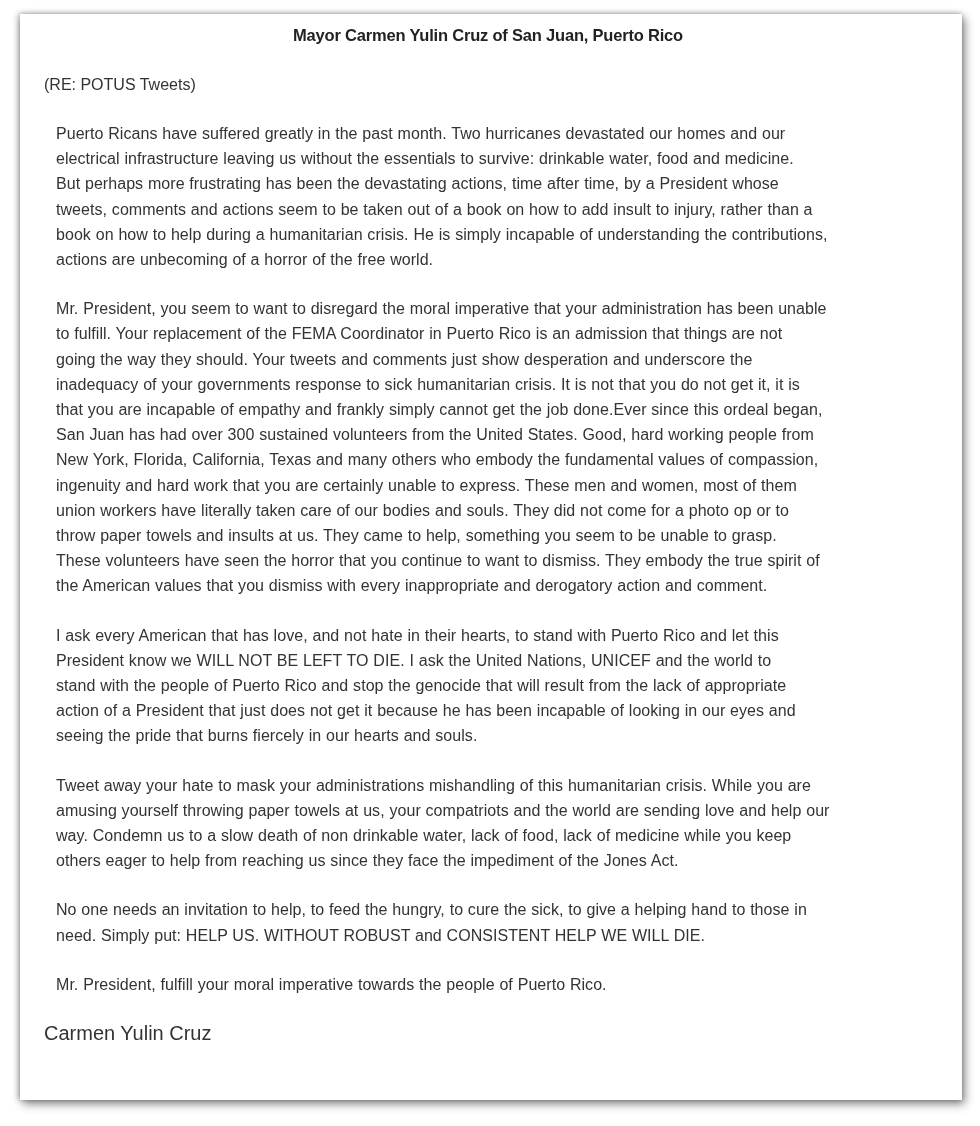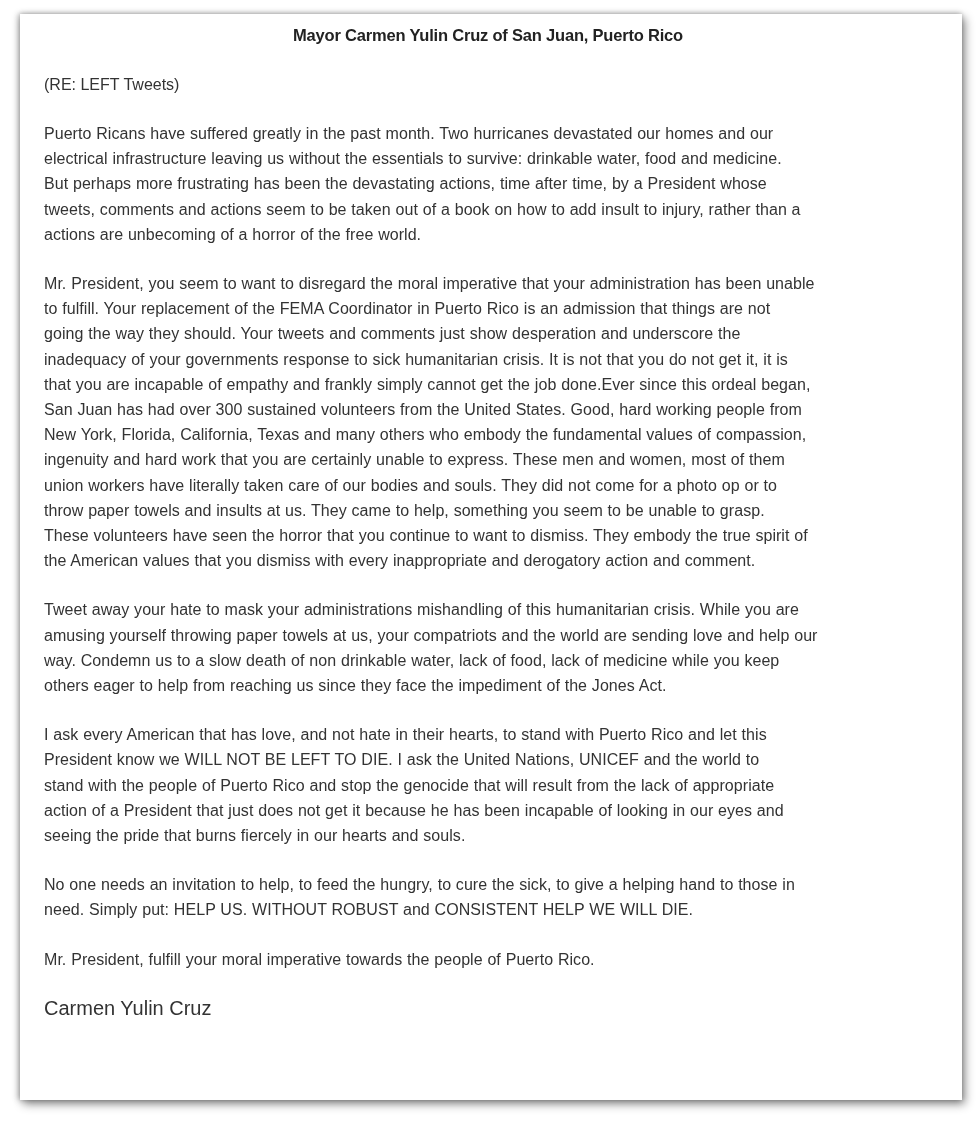--- a/index.html
+++ b/index.html
@@ -41,71 +41,73 @@
     .para {
       font-size: 16px;
       line-height: 25.2px;
       margin: 24px 0 0 0;
       letter-spacing: 0.05px;
       word-spacing: 0.3px;
     }
     .line {
       display: block;
       white-space: nowrap;
+      margin-left: 12px;
     }
     .signoff {
       font-size: 20px;
       line-height: 25px;
       margin: 24px 0 0 0;
     }
   </style>
 </head>
 <body>
 
 <div class="card">
   <h1 class="title">Mayor Carmen Yulin Cruz of San Juan, Puerto Rico</h1>
 
-  <p class="subject">(RE: LEFT Tweets)</p>
+  <p class="subject">(RE: POTUS Tweets)</p>
 
   <div class="para">
     <span class="line">Puerto Ricans have suffered greatly in the past month. Two hurricanes devastated our homes and our</span>
     <span class="line">electrical infrastructure leaving us without the essentials to survive: drinkable water, food and medicine.</span>
     <span class="line">But perhaps more frustrating has been the devastating actions, time after time, by a President whose</span>
     <span class="line">tweets, comments and actions seem to be taken out of a book on how to add insult to injury, rather than a</span>
+    <span class="line">book on how to help during a humanitarian crisis. He is simply incapable of understanding the contributions,</span>
     <span class="line">actions are unbecoming of a horror of the free world.</span>
   </div>
 
   <div class="para">
     <span class="line">Mr. President, you seem to want to disregard the moral imperative that your administration has been unable</span>
     <span class="line">to fulfill. Your replacement of the FEMA Coordinator in Puerto Rico is an admission that things are not</span>
     <span class="line">going the way they should. Your tweets and comments just show desperation and underscore the</span>
     <span class="line">inadequacy of your governments response to sick humanitarian crisis. It is not that you do not get it, it is</span>
     <span class="line">that you are incapable of empathy and frankly simply cannot get the job done.Ever since this ordeal began,</span>
     <span class="line">San Juan has had over 300 sustained volunteers from the United States. Good, hard working people from</span>
     <span class="line">New York, Florida, California, Texas and many others who embody the fundamental values of compassion,</span>
     <span class="line">ingenuity and hard work that you are certainly unable to express. These men and women, most of them</span>
     <span class="line">union workers have literally taken care of our bodies and souls. They did not come for a photo op or to</span>
     <span class="line">throw paper towels and insults at us. They came to help, something you seem to be unable to grasp.</span>
     <span class="line">These volunteers have seen the horror that you continue to want to dismiss. They embody the true spirit of</span>
     <span class="line">the American values that you dismiss with every inappropriate and derogatory action and comment.</span>
   </div>
 
   <div class="para">
-    <span class="line">Tweet away your hate to mask your administrations mishandling of this humanitarian crisis. While you are</span>
-    <span class="line">amusing yourself throwing paper towels at us, your compatriots and the world are sending love and help our</span>
-    <span class="line">way. Condemn us to a slow death of non drinkable water, lack of food, lack of medicine while you keep</span>
-    <span class="line">others eager to help from reaching us since they face the impediment of the Jones Act.</span>
-  </div>
-
-  <div class="para">
     <span class="line">I ask every American that has love, and not hate in their hearts, to stand with Puerto Rico and let this</span>
     <span class="line">President know we WILL NOT BE LEFT TO DIE. I ask the United Nations, UNICEF and the world to</span>
     <span class="line">stand with the people of Puerto Rico and stop the genocide that will result from the lack of appropriate</span>
     <span class="line">action of a President that just does not get it because he has been incapable of looking in our eyes and</span>
     <span class="line">seeing the pride that burns fiercely in our hearts and souls.</span>
+  </div>
+
+  <div class="para">
+    <span class="line">Tweet away your hate to mask your administrations mishandling of this humanitarian crisis. While you are</span>
+    <span class="line">amusing yourself throwing paper towels at us, your compatriots and the world are sending love and help our</span>
+    <span class="line">way. Condemn us to a slow death of non drinkable water, lack of food, lack of medicine while you keep</span>
+    <span class="line">others eager to help from reaching us since they face the impediment of the Jones Act.</span>
   </div>
 
   <div class="para">
     <span class="line">No one needs an invitation to help, to feed the hungry, to cure the sick, to give a helping hand to those in</span>
     <span class="line">need. Simply put: HELP US. WITHOUT ROBUST and CONSISTENT HELP WE WILL DIE.</span>
   </div>
 
   <div class="para">
     <span class="line">Mr. President, fulfill your moral imperative towards the people of Puerto Rico.</span>
   </div>

